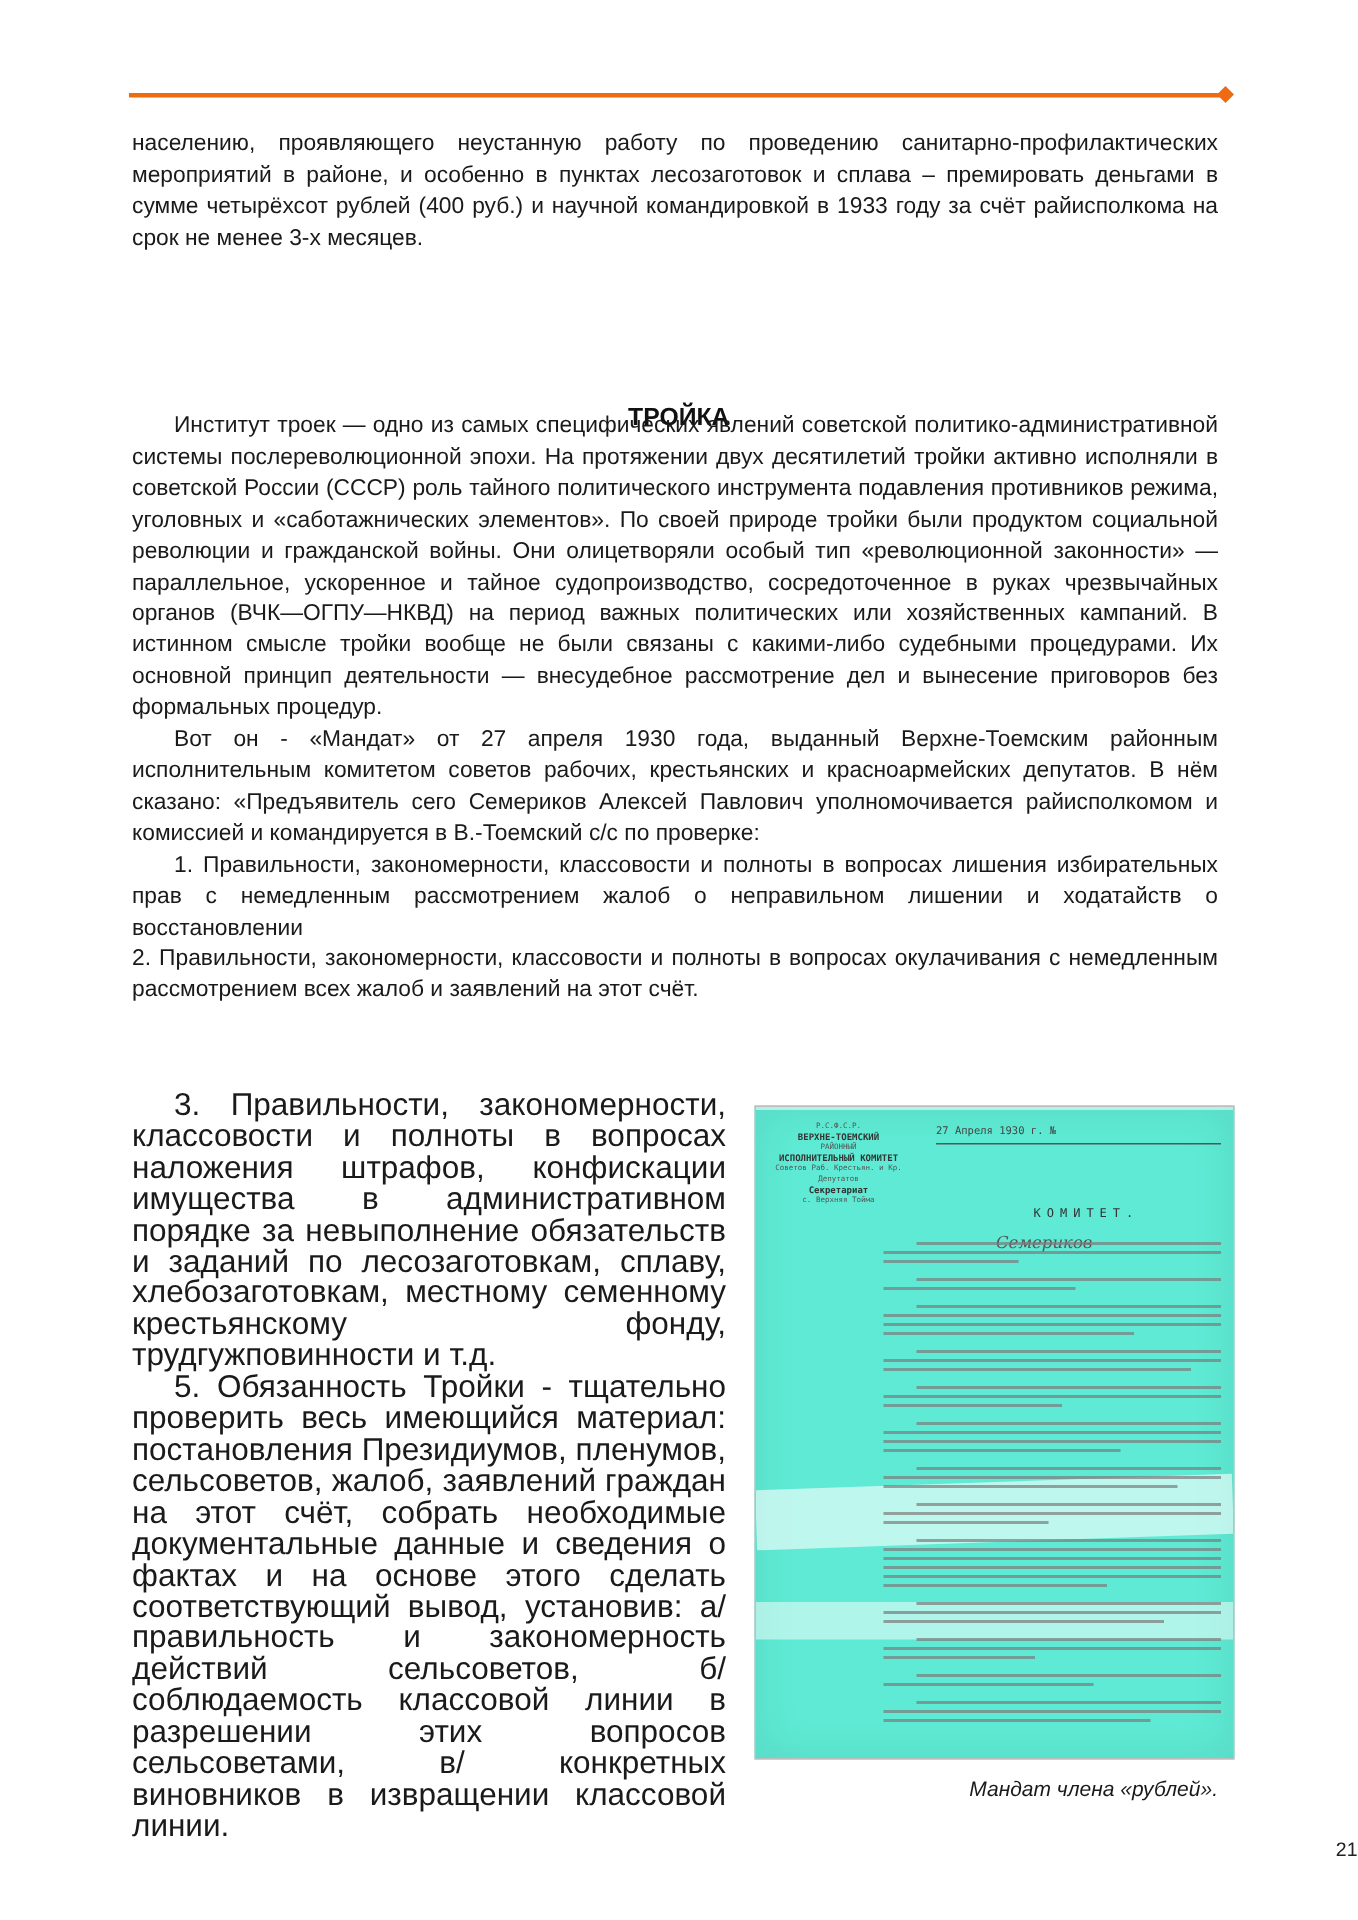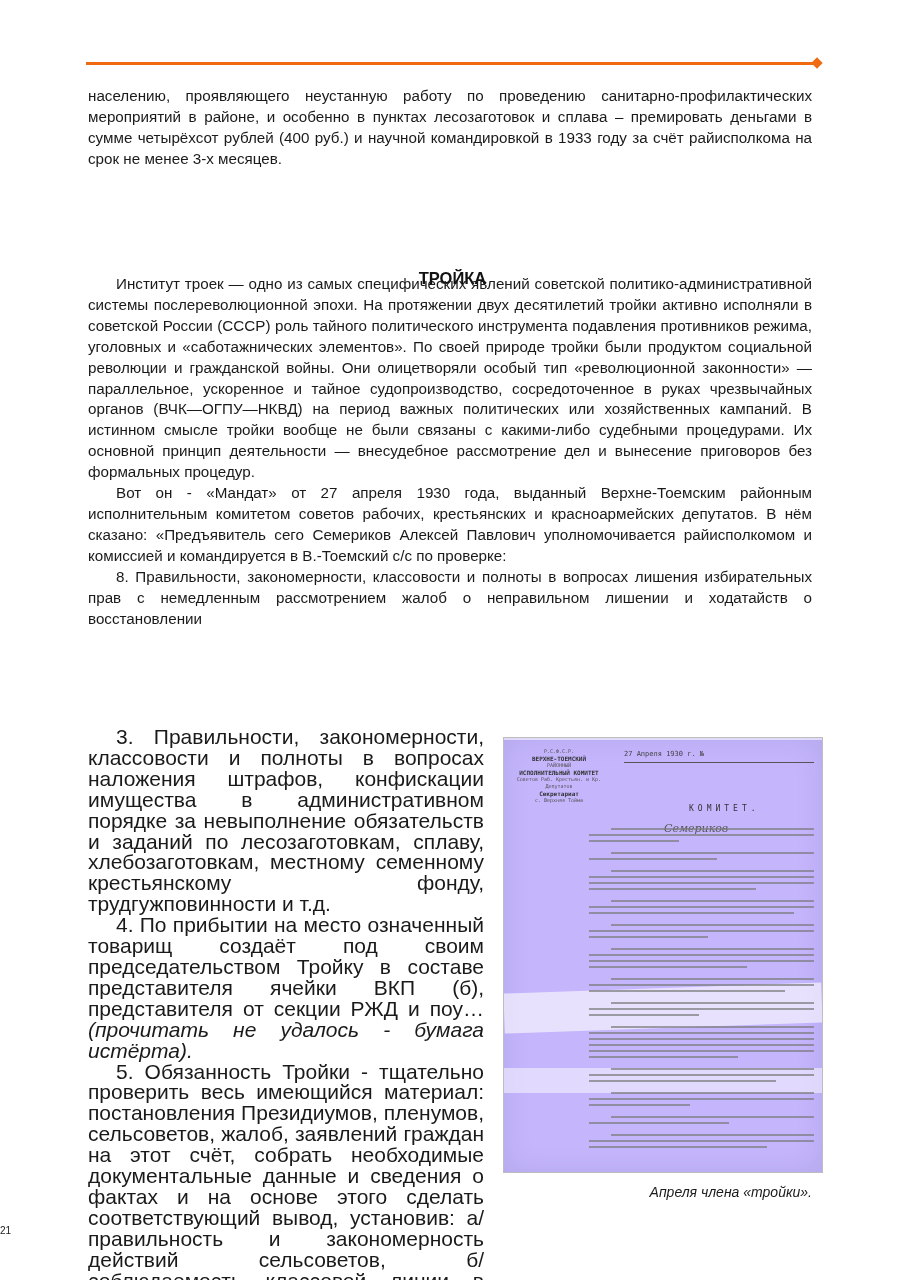--- a/index.html
+++ b/index.html
@@ -10,59 +10,59 @@
   .text { position: absolute; left: 88px; width: 724px; font-size: 15.2px; line-height: 20.9px; }
   .p { margin: 0; text-align: justify; text-align-last: auto; }
   .ind { text-indent: 28px; }
   .heading { position: absolute; left: 0; width: 905px; top: 244px; text-align: center;
              font-family: "Liberation Sans", sans-serif; font-weight: bold; font-size: 16.5px; color: #111; margin-top: 25px; }
   .col { position: absolute; left: 88px; top: 727px; width: 396px; font-size: 21px; line-height: 20.9px; }
   .col .p { text-align: justify; }
   .col .ind { text-indent: 28px; }
   .it { font-style: italic; }
   .photo { position: absolute; left: 503px; top: 737px; width: 318px; height: 434px;
-           background: #c4b5fd; border: 1px solid #bdbdbd; overflow: hidden;
+           background: #5eead4; border: 1px solid #bdbdbd; overflow: hidden;
            box-shadow: inset 0 0 30px rgba(0,0,0,0.08); }
   .photo .crease { position: absolute; background: rgba(255,255,255,0.55); }
   .photo .hdr { position: absolute; left: 10px; top: 10px; width: 90px; text-align: center;
                 font-family: "DejaVu Sans Mono", monospace; font-size: 5px; line-height: 7px; color: #555; }
   .photo .hdr b { display: block; font-size: 6px; color: #333; }
   .photo .date { position: absolute; left: 120px; top: 12px; font-family: "DejaVu Sans Mono", monospace; font-size: 7px; color: #444; }
   .photo .date-line { position: absolute; left: 120px; top: 24px; width: 190px; height: 1px; background: #555; }
   .photo .title { position: absolute; left: 185px; top: 66px; font-family: "DejaVu Sans Mono", monospace; font-size: 8px; letter-spacing: 4px; color: #333; }
   .photo .lines { position: absolute; left: 85px; top: 90px; width: 225px; }
   .photo .ln { height: 2px; background: #7a7a7a; margin: 0 0 4px 0; opacity: 0.7; }
   .photo .ln.gap { margin-bottom: 10px; }
   .photo .ln.ind { margin-left: 22px; }
   .photo .sign { position: absolute; font-family: "DejaVu Serif", serif; font-style: italic; font-size: 11px; color: #555; }
   .caption { position: absolute; left: 560px; width: 252px; top: 1184px; text-align: right;
              font-style: italic; font-size: 14px; color: #1a1a1a; }
-  .pagenum { position: absolute; left: 0; width: 905px; top: 1225px; text-align: left; font-size: 10px; color: #222; }
+  .pagenum { position: absolute; left: 0; width: 905px; top: 1225px; text-align: right; font-size: 13px; color: #222; }
 </style>
 </head>
 <body>
 
 <div class="rule"></div>
 <div class="rule-tip"></div>
 
 <div class="text" style="top:86px;">
   <p class="p">населению, проявляющего неустанную работу по проведению санитарно-профилактических мероприятий в районе, и особенно в пунктах лесозаготовок и сплава – премировать деньгами в сумме четырёхсот рублей (400 руб.) и научной командировкой в 1933 году за счёт райисполкома на срок не менее 3-х месяцев.</p>
 </div>
 
 <div class="heading">ТРОЙКА</div>
 
 <div class="text" style="top:274px;">
   <p class="p ind">Институт троек — одно из самых специфических явлений советской политико-административной системы послереволюционной эпохи. На протяжении двух десятилетий тройки активно исполняли в советской России (СССР) роль тайного политического инструмента подавления противников режима, уголовных и «саботажнических элементов». По своей природе тройки были продуктом социальной революции и гражданской войны. Они олицетворяли особый тип «революционной законности» — параллельное, ускоренное и тайное судопроизводство, сосредоточенное в руках чрезвычайных органов (ВЧК—ОГПУ—НКВД) на период важных политических или хозяйственных кампаний. В истинном смысле тройки вообще не были связаны с какими-либо судебными процедурами. Их основной принцип деятельности — внесудебное рассмотрение дел и вынесение приговоров без формальных процедур.</p>
   <p class="p ind">Вот он - «Мандат» от 27 апреля 1930 года, выданный Верхне-Тоемским районным исполнительным комитетом советов рабочих, крестьянских и красноармейских депутатов. В нём сказано: «Предъявитель сего Семериков Алексей Павлович уполномочивается райисполкомом и комиссией и командируется в В.-Тоемский с/с по проверке:</p>
-  <p class="p ind">8. Правильности, закономерности, классовости и полноты в вопросах лишения избирательных прав с немедленным рассмотрением жалоб о неправильном лишении и ходатайств о восстановлении</p>
+  <p class="p ind">1. Правильности, закономерности, классовости и полноты в вопросах лишения избирательных прав с немедленным рассмотрением жалоб о неправильном лишении и ходатайств о восстановлении</p>
+  <p class="p">2. Правильности, закономерности, классовости и полноты в вопросах окулачивания с немедленным рассмотрением всех жалоб и заявлений на этот счёт.</p>
 </div>
 
 <div class="col">
   <p class="p ind"><span>3. Правильности, закономерности, классовости и полноты в вопросах наложения штрафов, конфискации имущества в административном порядке за невыполнение обязательств и заданий по лесозаготовкам, сплаву, хлебозаготовкам, местному семенному крестьянскому фонду, трудгужповинности и т.д.</span></p>
-  <p class="p ind"><span>4. По прибытии на место означенный товарищ создаёт под своим председательством Тройку в составе представителя ячейки ВКП (б), представителя от секции РЖД и поу… </span><span class="it">(прочитать не удалось - бумага истёрта).</span></p>
   <p class="p ind"><span>5. Обязанность Тройки - тщательно проверить весь имеющийся материал: постановления Президиумов, пленумов, сельсоветов, жалоб, заявлений граждан на этот счёт, собрать необходимые документальные данные и сведения о фактах и на основе этого сделать соответствующий вывод, установив: а/ правильность и закономерность действий сельсоветов, б/ соблюдаемость классовой линии в разрешении этих вопросов сельсоветами, в/ конкретных виновников в извращении классовой линии.</span></p>
 </div>
 
 <div class="photo">
   <div class="crease" style="left:0;top:0;width:318px;height:2px;"></div>
   <div class="crease" style="left:0;top:250px;width:318px;height:40px;transform:rotate(-2deg);background:rgba(255,255,255,0.6);"></div>
   <div class="crease" style="left:0;top:330px;width:318px;height:25px;background:rgba(255,255,255,0.5);"></div>
   <div class="hdr">
     <div>Р.С.Ф.С.Р.</div>
     <b>ВЕРХНЕ-ТОЕМСКИЙ</b>
@@ -115,15 +115,15 @@
       <div class="ln"></div>
       <div class="ln gap" style="width: 45%;"></div>
       <div class="ln ind"></div>
       <div class="ln gap" style="width: 62%;"></div>
       <div class="ln ind"></div>
       <div class="ln"></div>
       <div class="ln gap" style="width: 79%;"></div>
     </div>
 </div>
 
-<div class="caption">Апреля члена «тройки».</div>
+<div class="caption">Мандат члена «рублей».</div>
 
 <div class="pagenum">21</div>
 
 </body></html>

